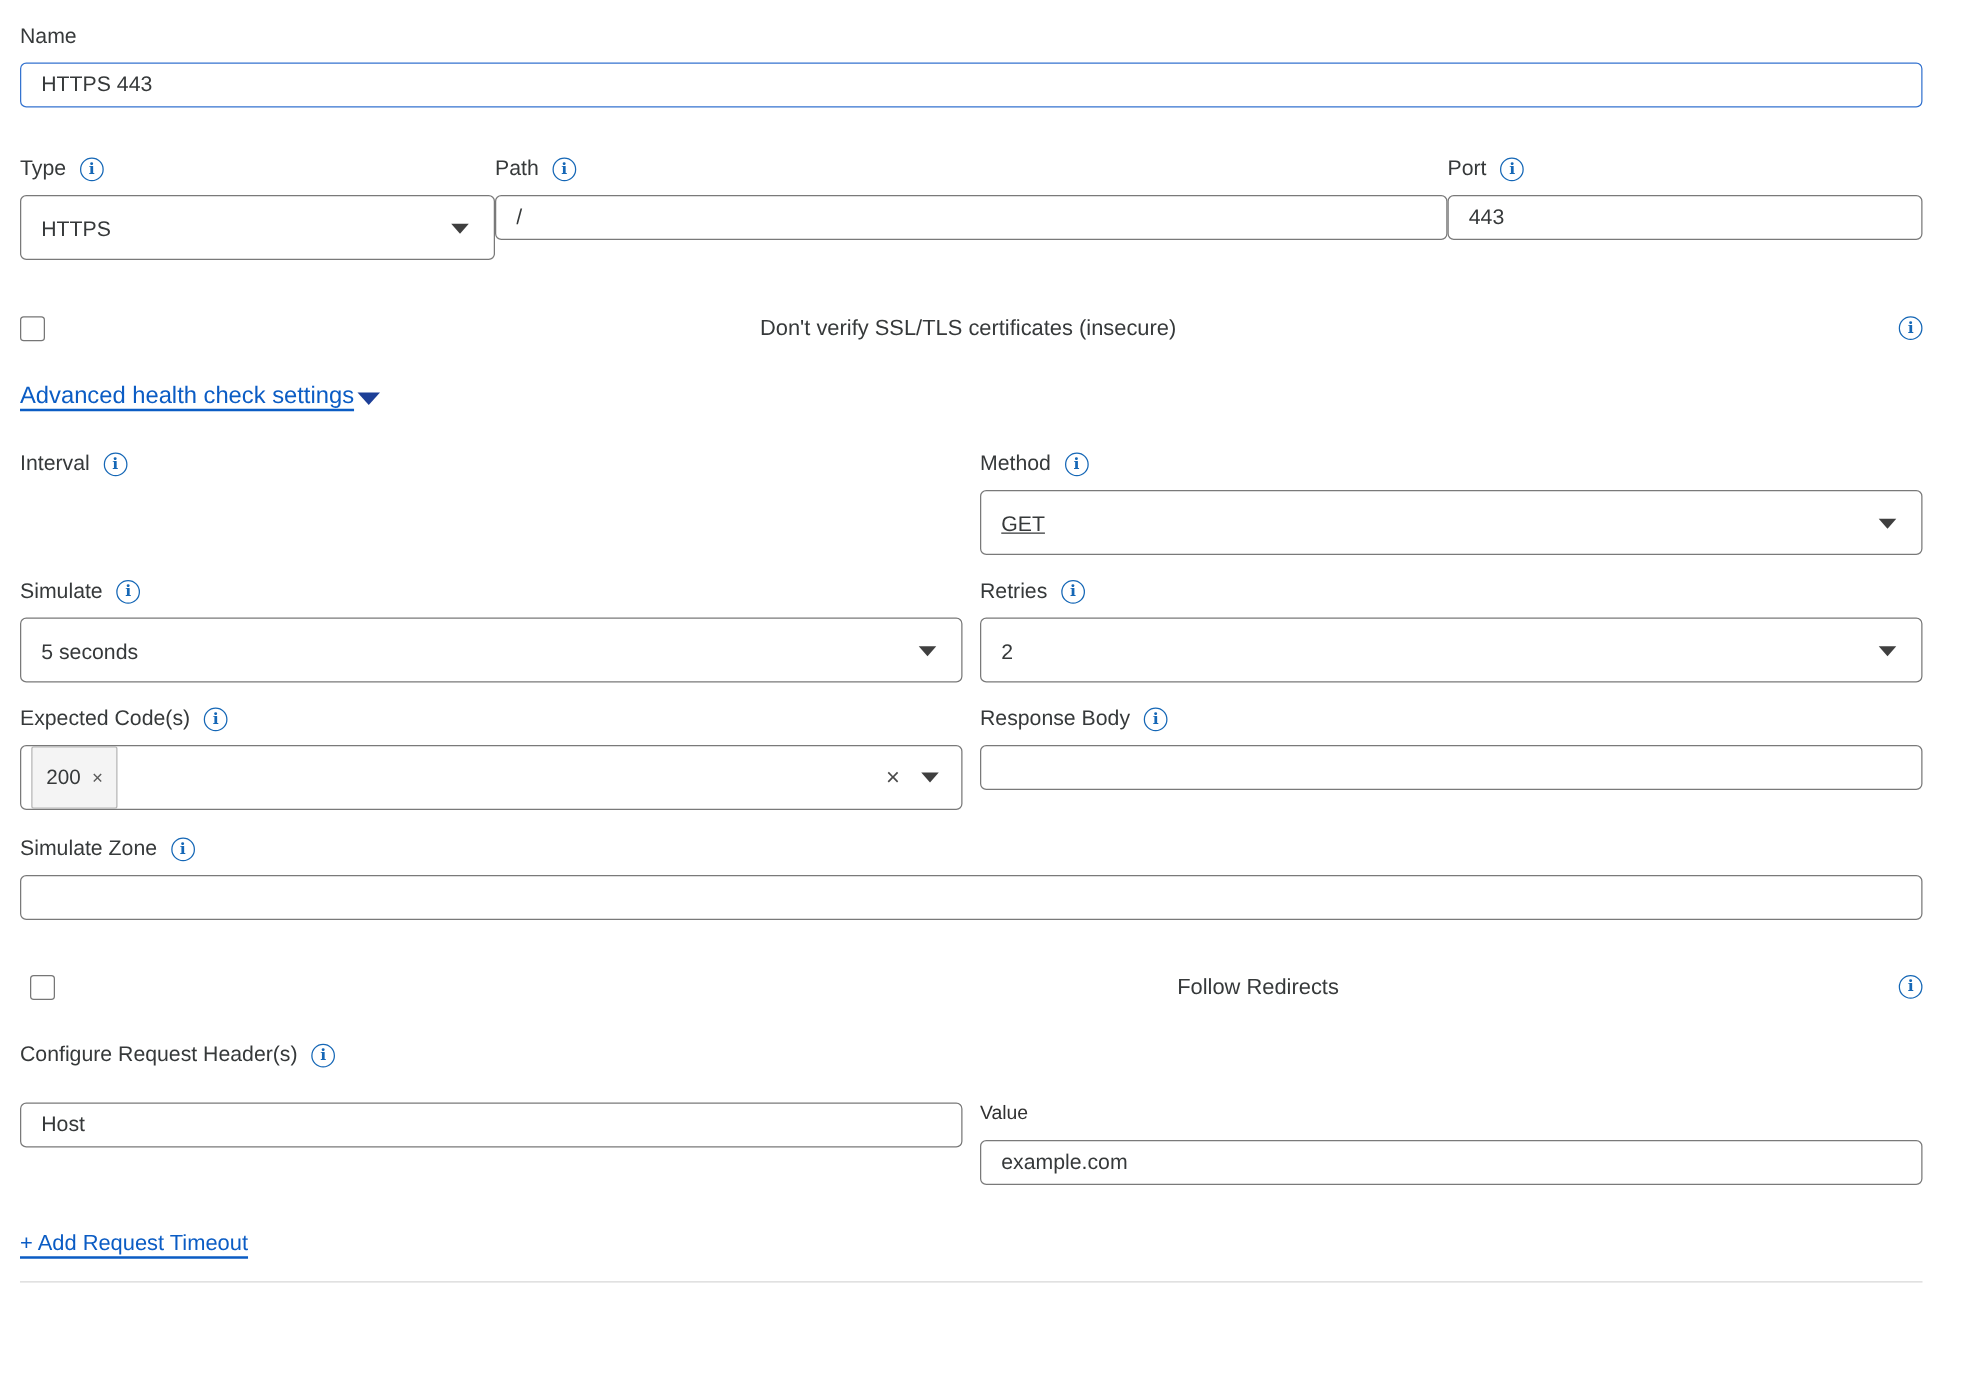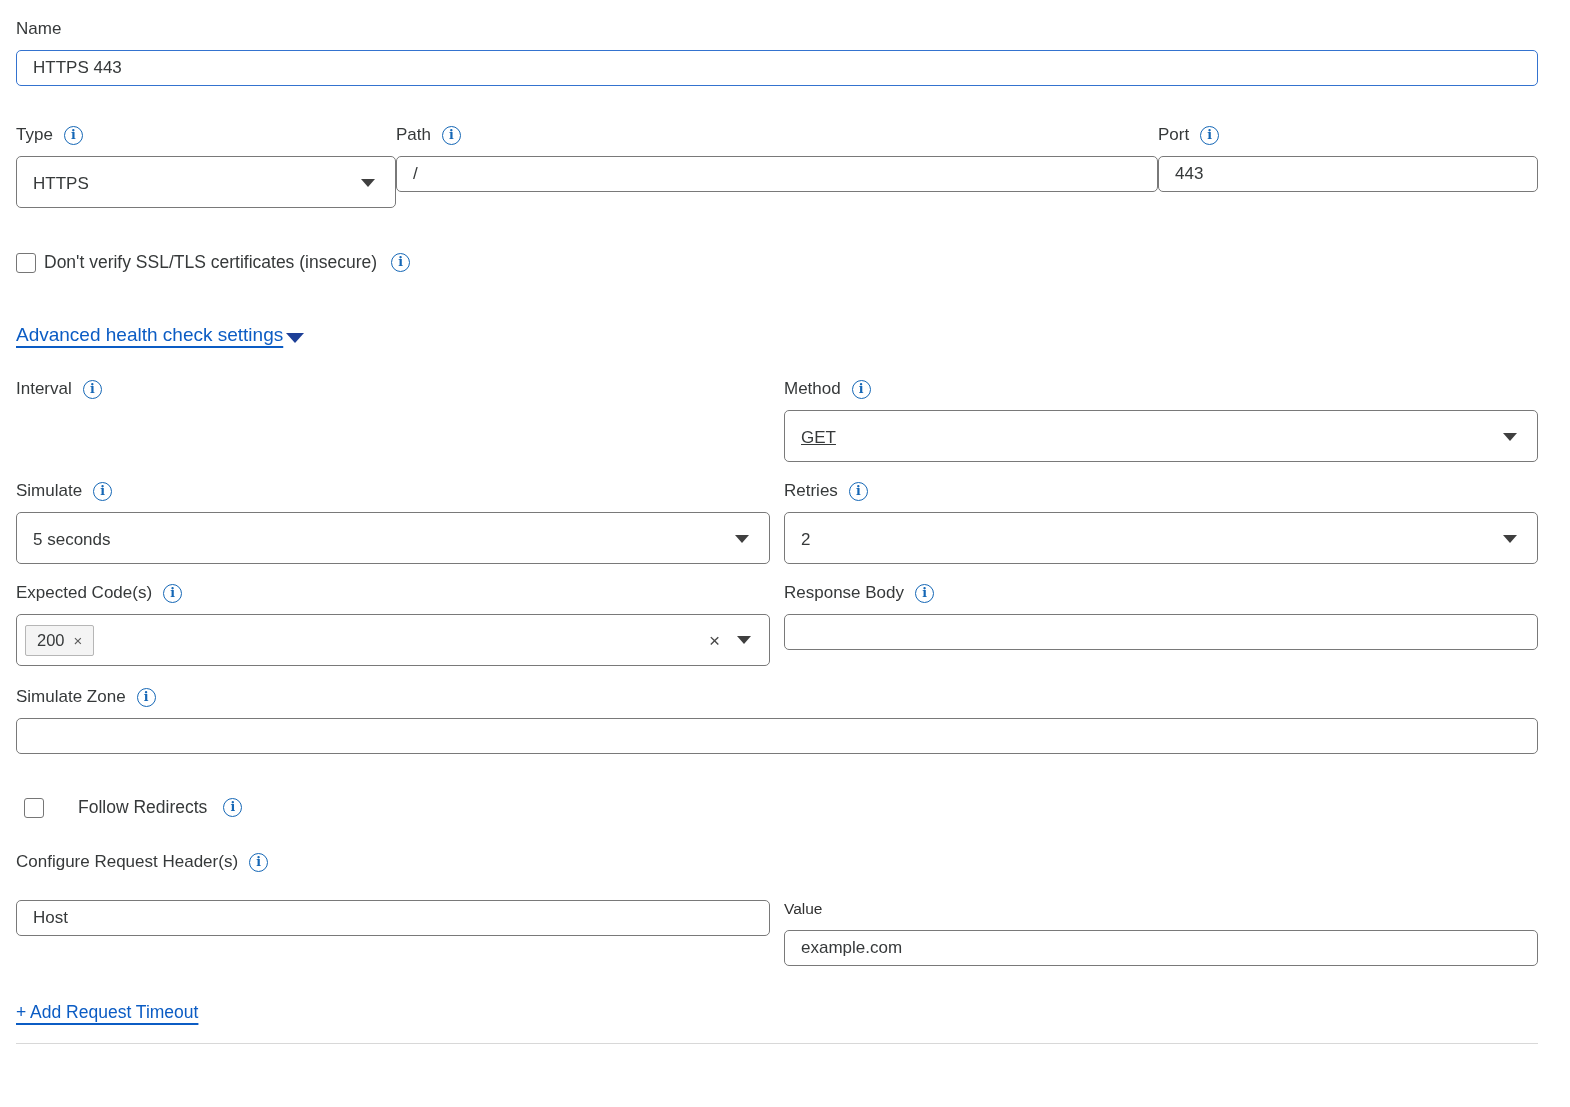--- a/index.html
+++ b/index.html
@@ -89,23 +89,24 @@
   }
   .row-2col {
     display: grid;
     grid-template-columns: 1fr 1fr;
     column-gap: 14px;
     margin-top: 18px;
   }
   .checkbox-row {
     display: flex;
     align-items: center;
-    gap: 8px;
+    gap: 26px;
     font-size: 17.5px;
     color: #36393a;
+    justify-content: space-between;
   }
   .checkbox {
     width: 20px;
     height: 20px;
     min-width: 20px;
     border: 1px solid #767676;
     border-radius: 3px;
     background: #fff;
     cursor: pointer;
     display: inline-block;
@@ -138,21 +139,20 @@
     cursor: pointer;
   }
   .multiselect {
     position: relative;
     width: 100%;
     height: 52px;
     border: 1px solid #797979;
     border-radius: 5px;
     background: #fff;
     display: flex;
-    align-items: center;
     padding: 0 116px 0 8px;
     cursor: pointer;
   }
   .tag {
     display: inline-flex;
     align-items: center;
     gap: 9px;
     background: #f4f4f4;
     border: 1px solid #b6b6b6;
     border-radius: 2px;
@@ -182,21 +182,21 @@
     line-height: 1;
   }
   .ms-caret {
     width: 0; height: 0;
     border-left: 7px solid transparent;
     border-right: 7px solid transparent;
     border-top: 8px solid #3f3f3f;
     cursor: pointer;
   }
   .section-gap-checkbox { margin-top: 44px; }
-  .section-gap-link { margin-top: 51px; }
+  .section-gap-link { margin-top: 33px; }
   .section-gap-advanced { margin-top: 32px; text-decoration: underline; }
   .simulate-row { margin-top: 20px; }
   .follow-row { margin-top: 43px; padding-left: 8px; }
   .follow-row .gap-wide { width: 18px; }
   .config-header-row { margin-top: 33px; }
   .headers-grid { margin-top: 27px; }
   .add-link-row { margin-top: 36px; }
   .divider {
     border-top: 1px solid #d8d8d8;
     margin-top: 20px;

